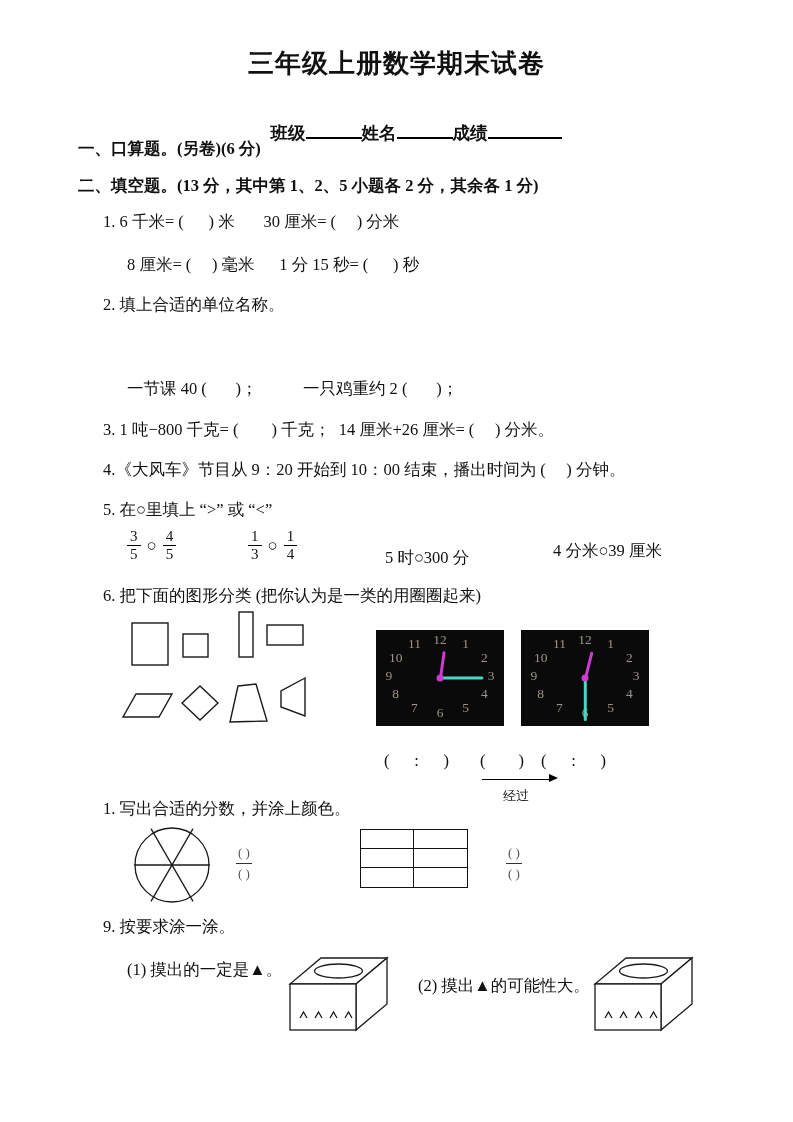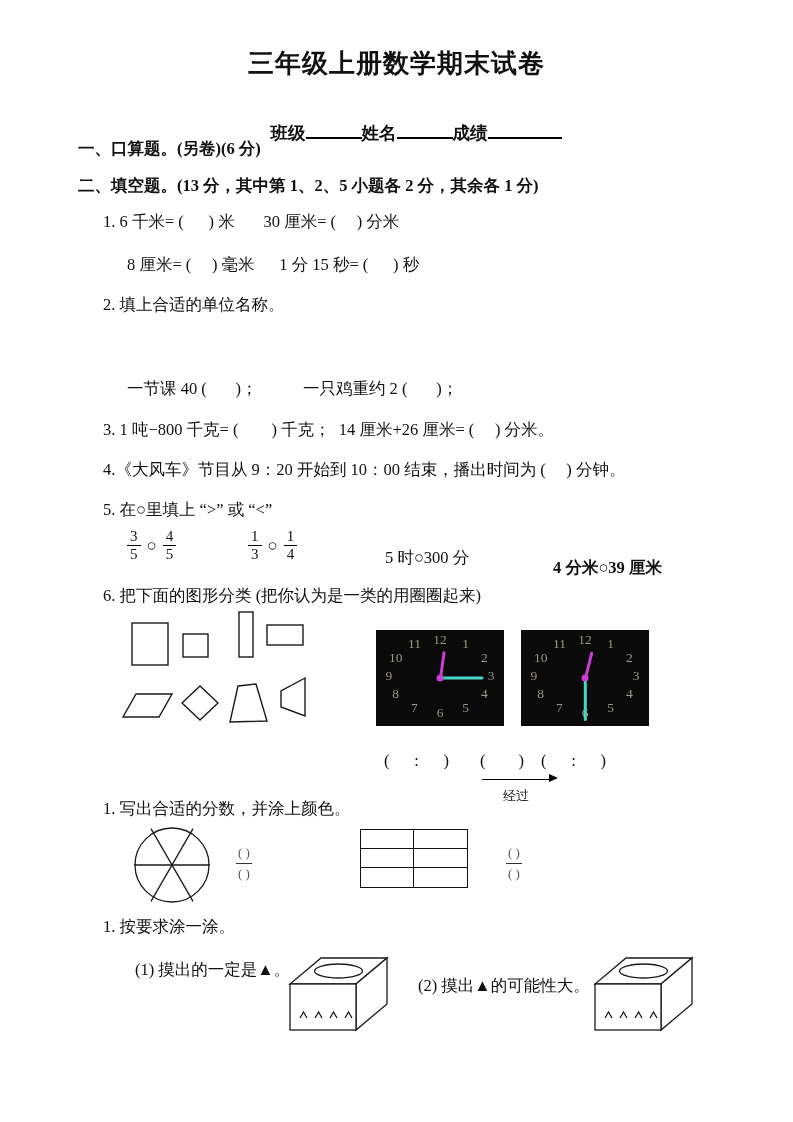--- a/index.html
+++ b/index.html
@@ -83,21 +83,21 @@
         <span class="den">3</span>
       </span>
     <span class="circ">○</span>
     <span class="frac">
         <span class="num">1</span>
         <span class="den">4</span>
       </span>
   </div>
 
   <div class="line" style="left:385px;top:548px;">5 时○300 分</div>
-  <div class="line" style="left:553px;top:558px;font-weight:bold;">4 分米○39 厘米</div>
+  <div class="line" style="left:553px;top:541px;">4 分米○39 厘米</div>
 
   <div class="line" style="left:103px;top:586px;">6. 把下面的图形分类 (把你认为是一类的用圈圈起来)</div>
 
   <svg style="left:108px;top:604px;" width="210" height="125" viewBox="0 0 210 125">
     <g fill="none" stroke="#1a1a1a" stroke-width="1.4">
       <rect x="24" y="19" width="36" height="42"></rect>
       <rect x="75" y="30" width="25" height="23"></rect>
       <rect x="131" y="8" width="14" height="45"></rect>
       <rect x="159" y="21" width="36" height="20"></rect>
       <polygon points="15,113 51,113 64,90 28,90"></polygon>
@@ -172,22 +172,22 @@
     <div class="cell"></div>
     <div class="cell"></div>
     <div class="cell"></div>
   </div>
 
   <div class="fblank" style="left:506px;top:843px;">
     <span class="fb-top">(  )</span>
     <span class="fb-bot">(  )</span>
   </div>
 
-  <div class="line" style="left:103px;top:917px;">1. 按要求涂一涂。</div>
-  <div class="line" style="left:127px;top:960px;margin-left:8px;">(1) 摸出的一定是▲。</div>
+  <div class="line" style="left:103px;top:917px;">9. 按要求涂一涂。</div>
+  <div class="line" style="left:127px;top:960px;">(1) 摸出的一定是▲。</div>
   <div class="line" style="left:418px;top:960px;margin-top:16px;">(2) 摸出▲的可能性大。</div>
 
   <svg style="left:288px;top:952px;" width="102" height="82" viewBox="0 0 102 82">
     <g fill="#fff" stroke="#1a1a1a" stroke-width="1.3">
       <polygon points="2,32 68,32 99,6 33,6"></polygon>
       <polygon points="68,32 99,6 99,52 68,78"></polygon>
       <rect x="2" y="32" width="66" height="46"></rect>
       <ellipse cx="50.5" cy="19" rx="24" ry="7"></ellipse>
     </g>
     <g fill="none" stroke="#111" stroke-width="1.2">

